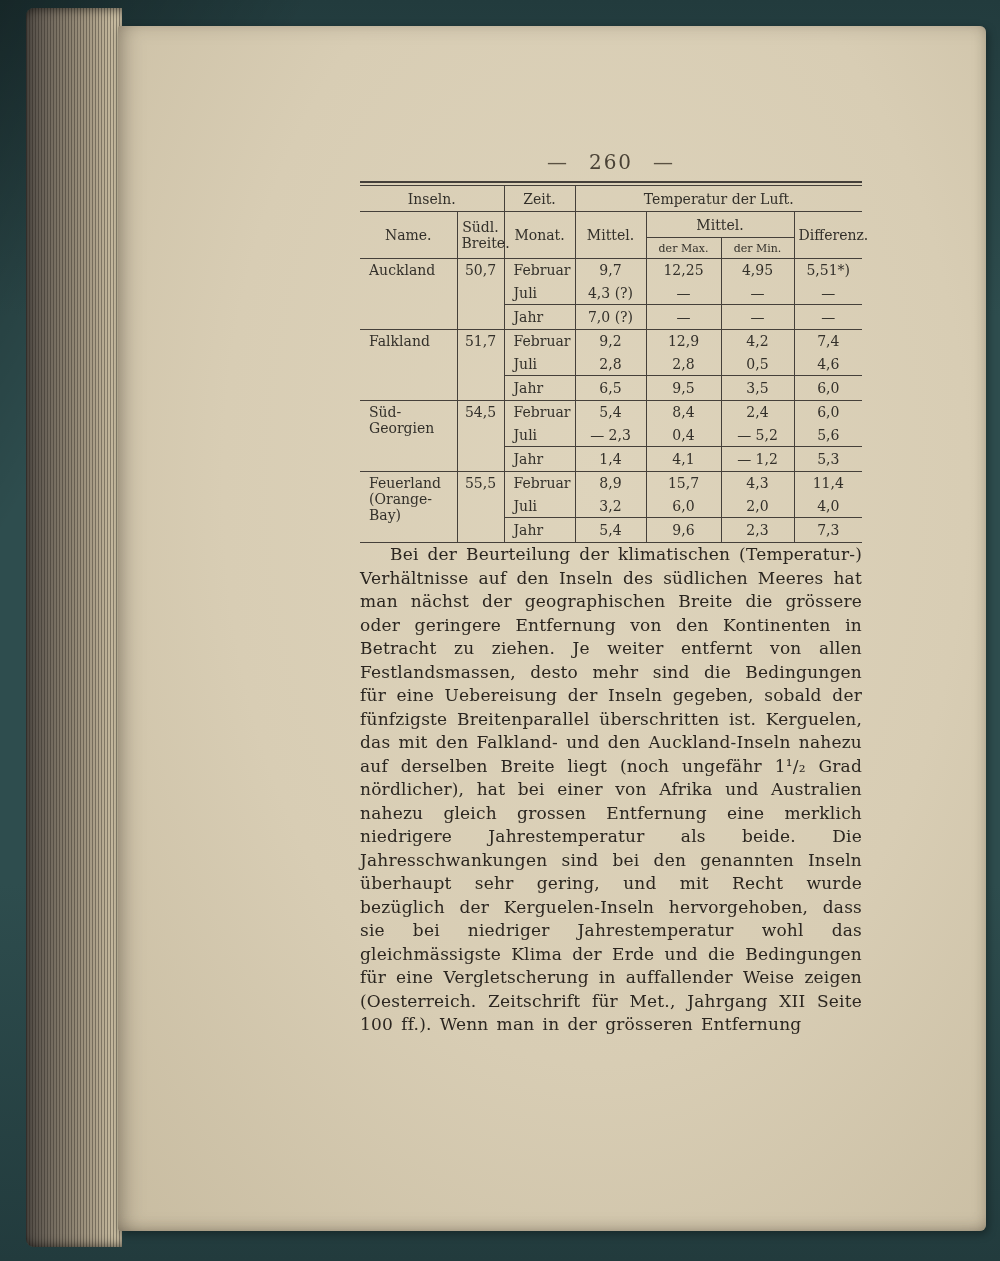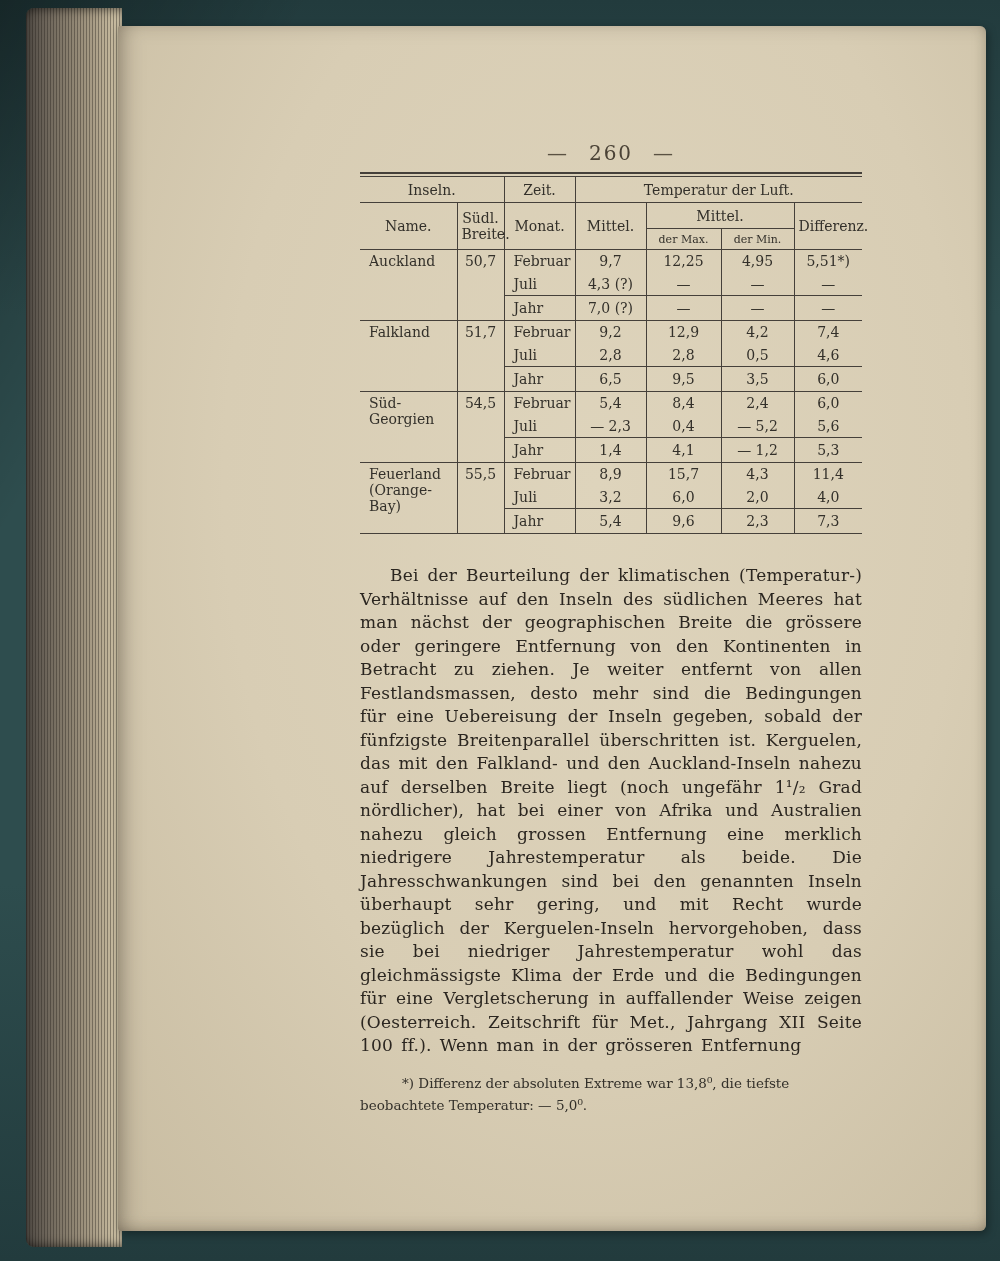--- a/index.html
+++ b/index.html
@@ -31,21 +31,21 @@
   }
   .page{
     position:absolute; left:118px; top:26px; right:14px; bottom:30px;
     background: radial-gradient(ellipse at 55% 38%, #ded4bc 0%, var(--paper) 55%, #c8bca1 100%);
     box-shadow:
       inset 10px 0 22px -8px rgba(55,45,35,.5),
       inset -5px -5px 16px -8px rgba(55,45,35,.4),
       2px 3px 8px rgba(0,0,0,.35);
     border-radius:2px 6px 6px 3px;
   }
-  .content{ position:absolute; left:242px; top:1px; width:502px; }
+  .content{ position:absolute; left:242px; top:10px; width:502px; }
 
   .page-number{
     margin-top:114px; text-align:center;
     font-size:20px; letter-spacing:2px; color:#4a4236; height:26px;
   }
   .page-number .dash{ margin:0 20px; color:#5a5142; }
 
   .tbl-wrap{ margin-top:5px; }
   .rule-thick{ height:2px; background:var(--rule); margin-bottom:2px; }
   table{
@@ -59,21 +59,21 @@
   .bb{ border-bottom:1px solid var(--rule); }
   .top{ vertical-align:top; padding-top:3px; }
   tr.h1 td{ height:26px; }
   tr.h2 td{ height:26px; }
   tr.h3 td{ height:21px; font-size:11px; }
   tr.data td{ height:23px; }
   tr.jahr td{ height:25px; border-top:1px solid var(--rule); border-bottom:1px solid var(--rule); }
   td.gspan{ border-bottom:1px solid var(--rule); }
 
   .body-text{
-    margin-top:30px; width:502px;
+    width:502px;
     font-size:17px; line-height:23.5px;
     text-align:justify; text-indent:30px;
     word-spacing:2.5px; letter-spacing:.2px; color:var(--ink);
   }
   .footnote{
     margin-top:14px; width:502px;
     font-size:13.5px; line-height:22px;
     text-indent:42px; color:#33302a;
   }
 </style>
@@ -214,16 +214,15 @@
           <td class="c bl">9,6</td>
           <td class="c bl">2,3</td>
           <td class="c bl">7,3</td>
         </tr>
         </tbody>
       </table>
     </div>
 
     <p class="body-text">Bei der Beurteilung der klimatischen (Temperatur-) Verhältnisse auf den Inseln des südlichen Meeres hat man nächst der geographischen Breite die grössere oder geringere Entfernung von den Kontinenten in Betracht zu ziehen. Je weiter entfernt von allen Festlandsmassen, desto mehr sind die Bedingungen für eine Uebereisung der Inseln gegeben, sobald der fünfzigste Breitenparallel überschritten ist. Kerguelen, das mit den Falkland- und den Auckland-Inseln nahezu auf derselben Breite liegt (noch ungefähr 1¹/₂ Grad nördlicher), hat bei einer von Afrika und Australien nahezu gleich grossen Entfernung eine merklich niedrigere Jahrestemperatur als beide. Die Jahresschwankungen sind bei den genannten Inseln überhaupt sehr gering, und mit Recht wurde bezüglich der Kerguelen-Inseln hervorgehoben, dass sie bei niedriger Jahrestemperatur wohl das gleichmässigste Klima der Erde und die Bedingungen für eine Vergletscherung in auffallender Weise zeigen (Oesterreich. Zeitschrift für Met., Jahrgang XII Seite 100 ff.). Wenn man in der grösseren Entfernung</p>
 
-    <p class="footnote">*) Differenz der absoluten Extreme war 13,8⁰, die tiefste beobachtete Temperatur: — 5,0⁰.</p>
 
   </div>
 </div>
 
 </body></html>

